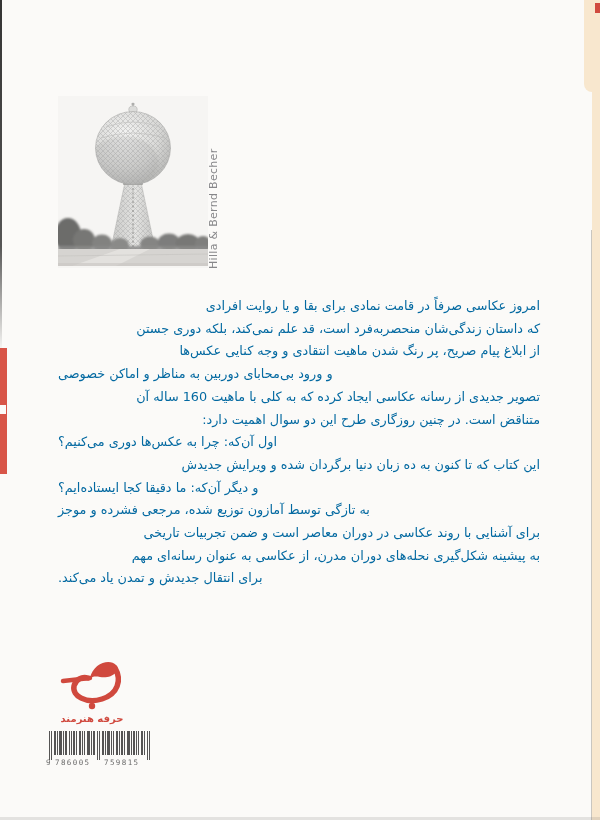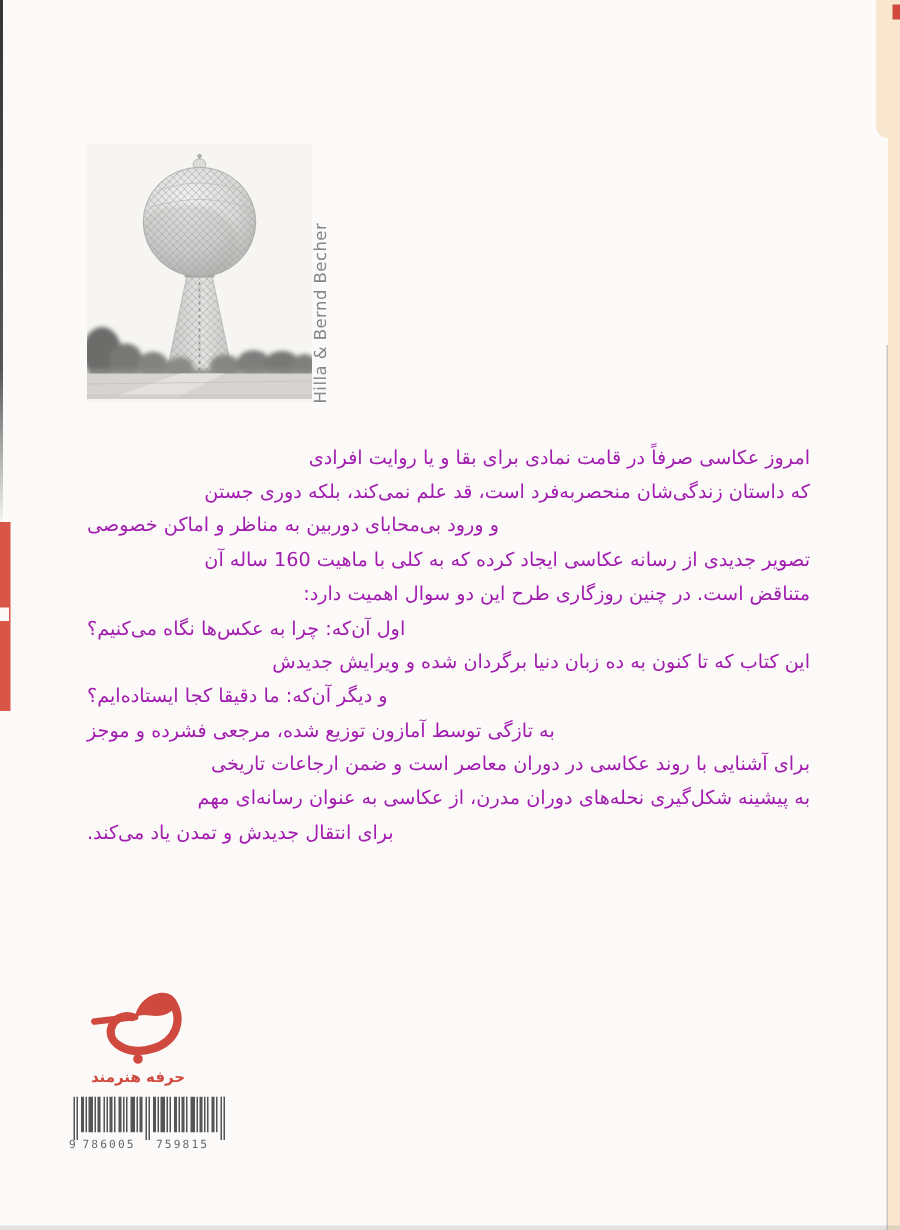--- a/index.html
+++ b/index.html
@@ -43,21 +43,21 @@
   .photo{position:absolute;left:58px;top:96px;width:150px;height:172px;}
   .photo-credit{
     position:absolute;left:207px;top:269px;
     transform:rotate(-90deg);transform-origin:0 0;
     font-size:11px;letter-spacing:.3px;color:#87878a;white-space:nowrap;
   }
   
   .blurb{
     position:absolute;left:58px;top:295px;width:482px;
     direction:rtl;
-    font-size:12.8px;line-height:22.7px;color:#a21caf;
+    font-size:12.8px;line-height:22.7px;color:#0369a1;
   }
   .blurb .line{white-space:nowrap;}
   .align-right{text-align:right;}
   .align-center{text-align:left;}
   .align-left{text-align:left;}
   
   .publisher{position:absolute;left:58px;top:656px;width:68px;}
   .publisher svg{display:block;margin:0 auto;}
   .publisher-name{
     margin-top:1px;text-align:center;direction:rtl;
@@ -143,28 +143,29 @@
     <path d="M0 160 L150 158" stroke="#c3c1be" stroke-width="0.7" opacity="0.8"></path>
     <rect x="0" y="167" width="150" height="3" fill="#c8c5c1" opacity="0.6"></rect>
   </g>
 </svg>
 
 <div class="photo-credit">Hilla &amp; Bernd Becher</div>
 
 <div class="blurb">
   <div class="line align-right">امروز عکاسی صرفاً در قامت نمادی برای بقا و یا روایت افرادی</div>
   <div class="line align-right">که داستان زندگی‌شان منحصربه‌فرد است، قد علم نمی‌کند، بلکه دوری جستن</div>
+  <div class="line align-right">از ابلاغ پیام صریح، پر رنگ شدن ماهیت انتقادی و وجه کنایی عکس‌ها</div>
   <div class="line align-center">و ورود بی‌محابای دوربین به مناظر و اماکن خصوصی</div>
   <div class="line align-right">تصویر جدیدی از رسانه عکاسی ایجاد کرده که به کلی با ماهیت 160 ساله آن</div>
   <div class="line align-right">متناقض است. در چنین روزگاری طرح این دو سوال اهمیت دارد:</div>
-  <div class="line align-center">اول آن‌که: چرا به عکس‌ها نگاه می‌کنیم؟</div>
+  <div class="line align-center">اول آن‌که: چرا به عکس‌ها دوری می‌کنیم؟</div>
   <div class="line align-right">این کتاب که تا کنون به ده زبان دنیا برگردان شده و ویرایش جدیدش</div>
   <div class="line align-center">و دیگر آن‌که: ما دقیقا کجا ایستاده‌ایم؟</div>
   <div class="line align-center">به تازگی توسط آمازون توزیع شده، مرجعی فشرده و موجز</div>
-  <div class="line align-right">برای آشنایی با روند عکاسی در دوران معاصر است و ضمن ارجاعات تاریخی</div>
+  <div class="line align-right">برای آشنایی با روند عکاسی در دوران معاصر است و ضمن تجربیات تاریخی</div>
   <div class="line align-right">به پیشینه شکل‌گیری نحله‌های دوران مدرن، از عکاسی به عنوان رسانه‌ای مهم</div>
   <div class="line align-left">برای انتقال جدیدش و تمدن یاد می‌کند.</div>
 </div>
 
 <div class="publisher">
   <svg width="64" height="56" viewBox="0 0 64 56" xmlns="http://www.w3.org/2000/svg">
     <path d="M3 25 L30 22" stroke="#d0493e" stroke-width="4.5" stroke-linecap="round" fill="none"></path>
     <path d="M30 22 C33 7 50 2 56 9 C61 15 52 23 40 21 C35 20 32 21 30 22 Z" fill="#d0493e"></path>
     <path d="M55 12 C62 24 58 38 42 43 C26 48 12 40 14 30 C15.5 23.5 22 20 28 22" fill="none" stroke="#d0493e" stroke-width="5.5" stroke-linecap="round"></path>
     <circle cx="32" cy="50" r="3.2" fill="#d0493e"></circle>

